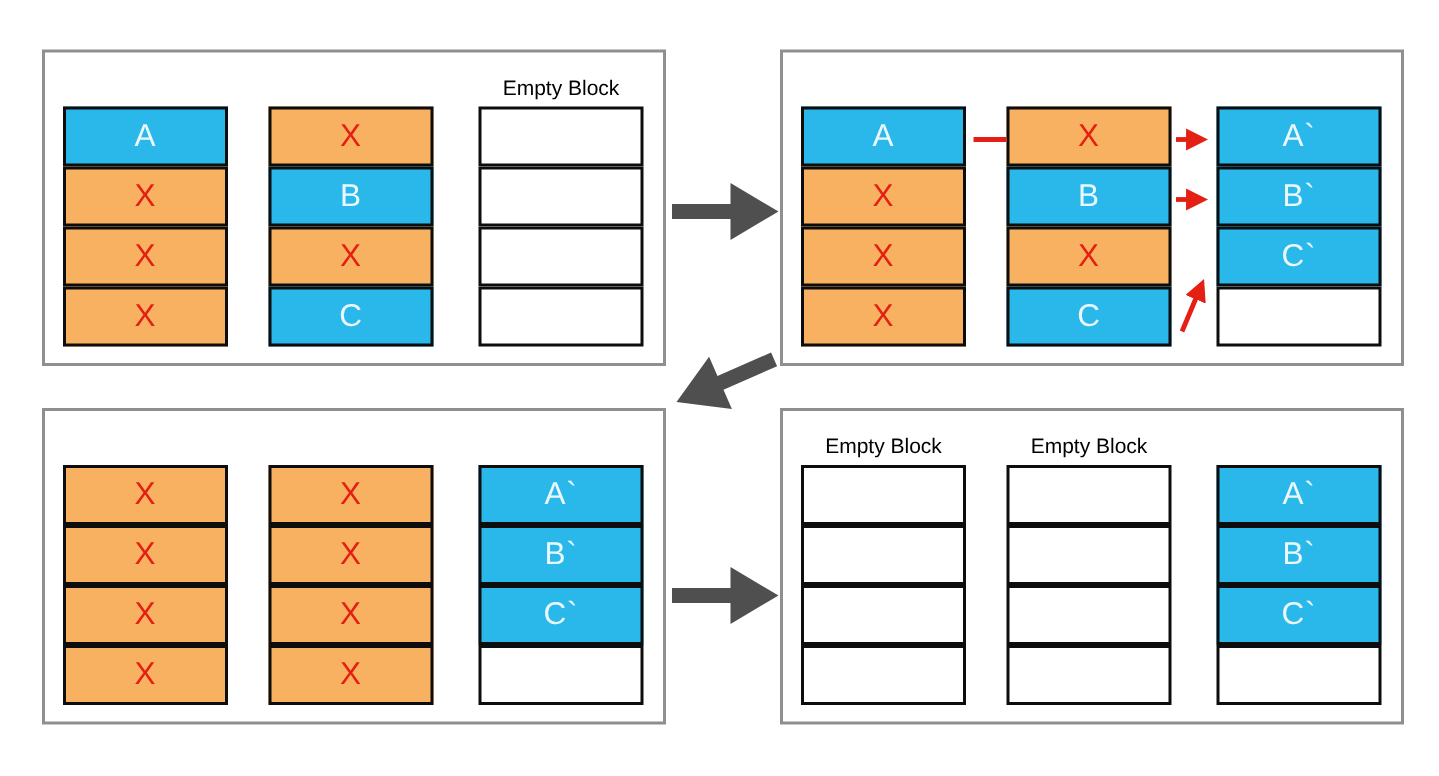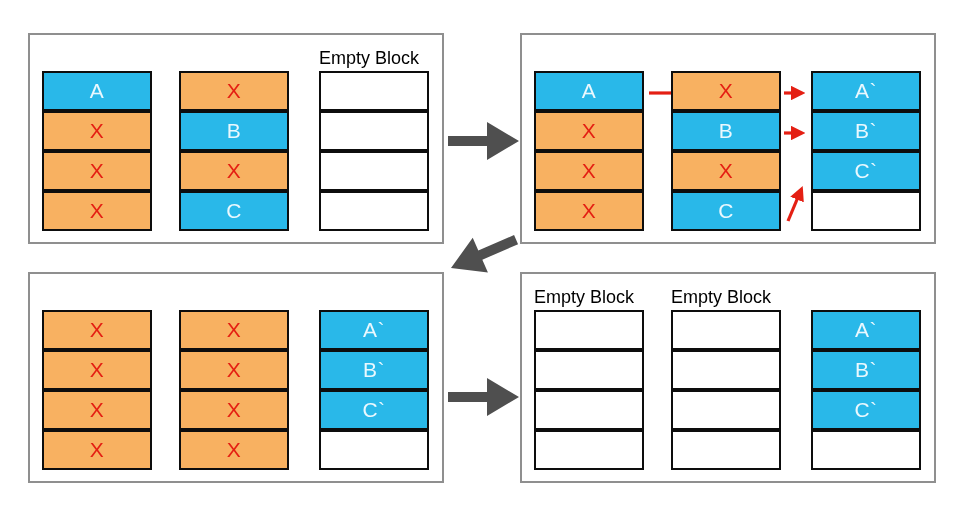--- a/index.html
+++ b/index.html
@@ -24,21 +24,22 @@
   .panel-bottom-left { left: 28px;  top: 272px; }
   .panel-bottom-right{ left: 520px; top: 272px; }
   .col {
     position: absolute;
     top: 10px;
     width: 110px;
   }
   .col-label {
     height: 26px;
     line-height: 26px;
-    font-size: 18px;
+    text-align: center;
+    font-size: 14px;
     color: #000000;
     white-space: nowrap;
   }
   .block {
     box-sizing: border-box;
     height: 40px;
     border: 2px solid var(--block-border, #0d0d0d);
     display: flex;
     align-items: center;
     justify-content: center;

